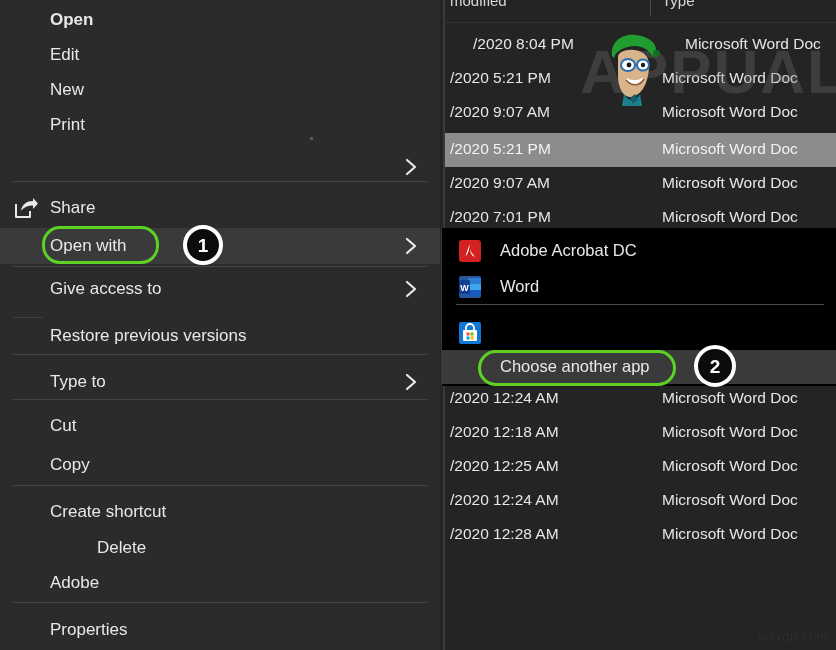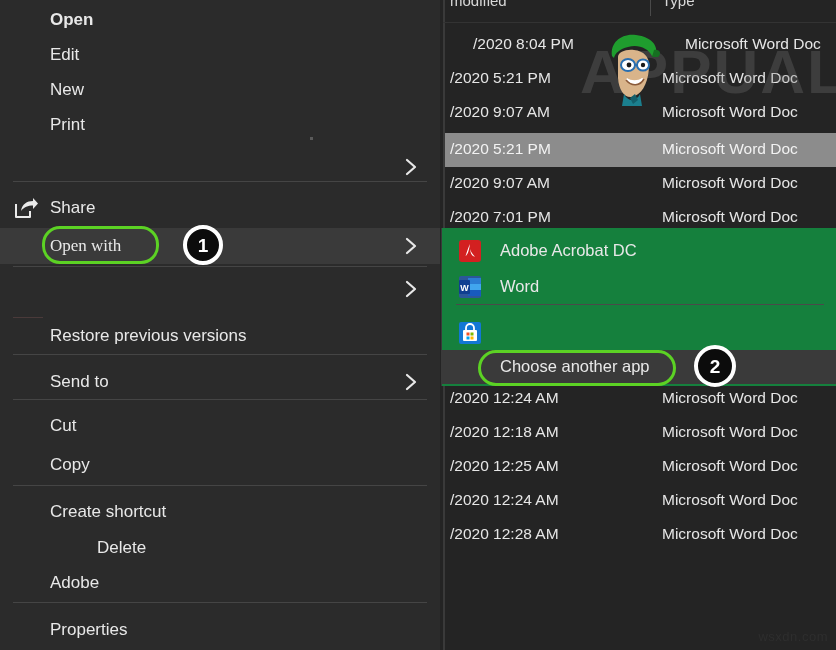--- a/index.html
+++ b/index.html
@@ -163,21 +163,21 @@
     background: #3a3a3a;
   }
 
   
   #submenu {
     position: absolute;
     left: 441px;
     top: 228px;
     width: 395px;
     height: 158px;
-    background: #15803d;
+    background: #000000;
     z-index: 6;
     border-left: 1px solid #3a3a3a;
   }
   .smi {
     position: absolute;
     left: 0;
     width: 395px;
     height: 34px;
     color: #e8e8e8;
     font-size: 16.5px;
@@ -345,36 +345,37 @@
             <path d="M3 3 L11 10 L3 17" stroke="#e8e8e8" stroke-width="2.2" fill="none" stroke-linecap="round" stroke-linejoin="round"></path>
           </svg></span>
       </div>
       <div class="mi" style="top: 190px;">
         <span class="mi-icon"><svg width="24" height="21" viewBox="0 0 24 21">
             <path d="M2 6 L2 19 L16 19 L16 13" stroke="#eaeaea" stroke-width="2" fill="none" stroke-linejoin="round"></path>
             <path d="M7 13 C8 6 13 3 19 3 L19 0 L24 5.5 L19 11 L19 7.5 C14 7.5 10 9 7 13 Z" fill="#eaeaea"></path>
           </svg></span>
         <span class="mi-label">Share</span>
       </div>
-      <div class="mi hover" style="top: 228px; font-family: Liberation Serif, serif;">
+      <div class="mi hover" style="top: 228px;">
         <span class="mi-label">Open with</span>
         <span class="chev"><svg width="14" height="20" viewBox="0 0 14 20">
             <path d="M3 3 L11 10 L3 17" stroke="#e8e8e8" stroke-width="2.2" fill="none" stroke-linecap="round" stroke-linejoin="round"></path>
           </svg></span>
       </div>
       <div class="mi" style="top: 271px;">
+        <span class="mi-label">Give access to</span>
         <span class="chev"><svg width="14" height="20" viewBox="0 0 14 20">
             <path d="M3 3 L11 10 L3 17" stroke="#e8e8e8" stroke-width="2.2" fill="none" stroke-linecap="round" stroke-linejoin="round"></path>
           </svg></span>
       </div>
       <div class="mi" style="top: 318px;">
         <span class="mi-label">Restore previous versions</span>
       </div>
       <div class="mi" style="top: 364px;">
-        <span class="mi-label">Send to</span>
+        <span class="mi-label">Type to</span>
         <span class="chev"><svg width="14" height="20" viewBox="0 0 14 20">
             <path d="M3 3 L11 10 L3 17" stroke="#e8e8e8" stroke-width="2.2" fill="none" stroke-linecap="round" stroke-linejoin="round"></path>
           </svg></span>
       </div>
       <div class="mi" style="top: 408px;">
         <span class="mi-label">Cut</span>
       </div>
       <div class="mi" style="top: 447px;">
         <span class="mi-label">Copy</span>
       </div>

